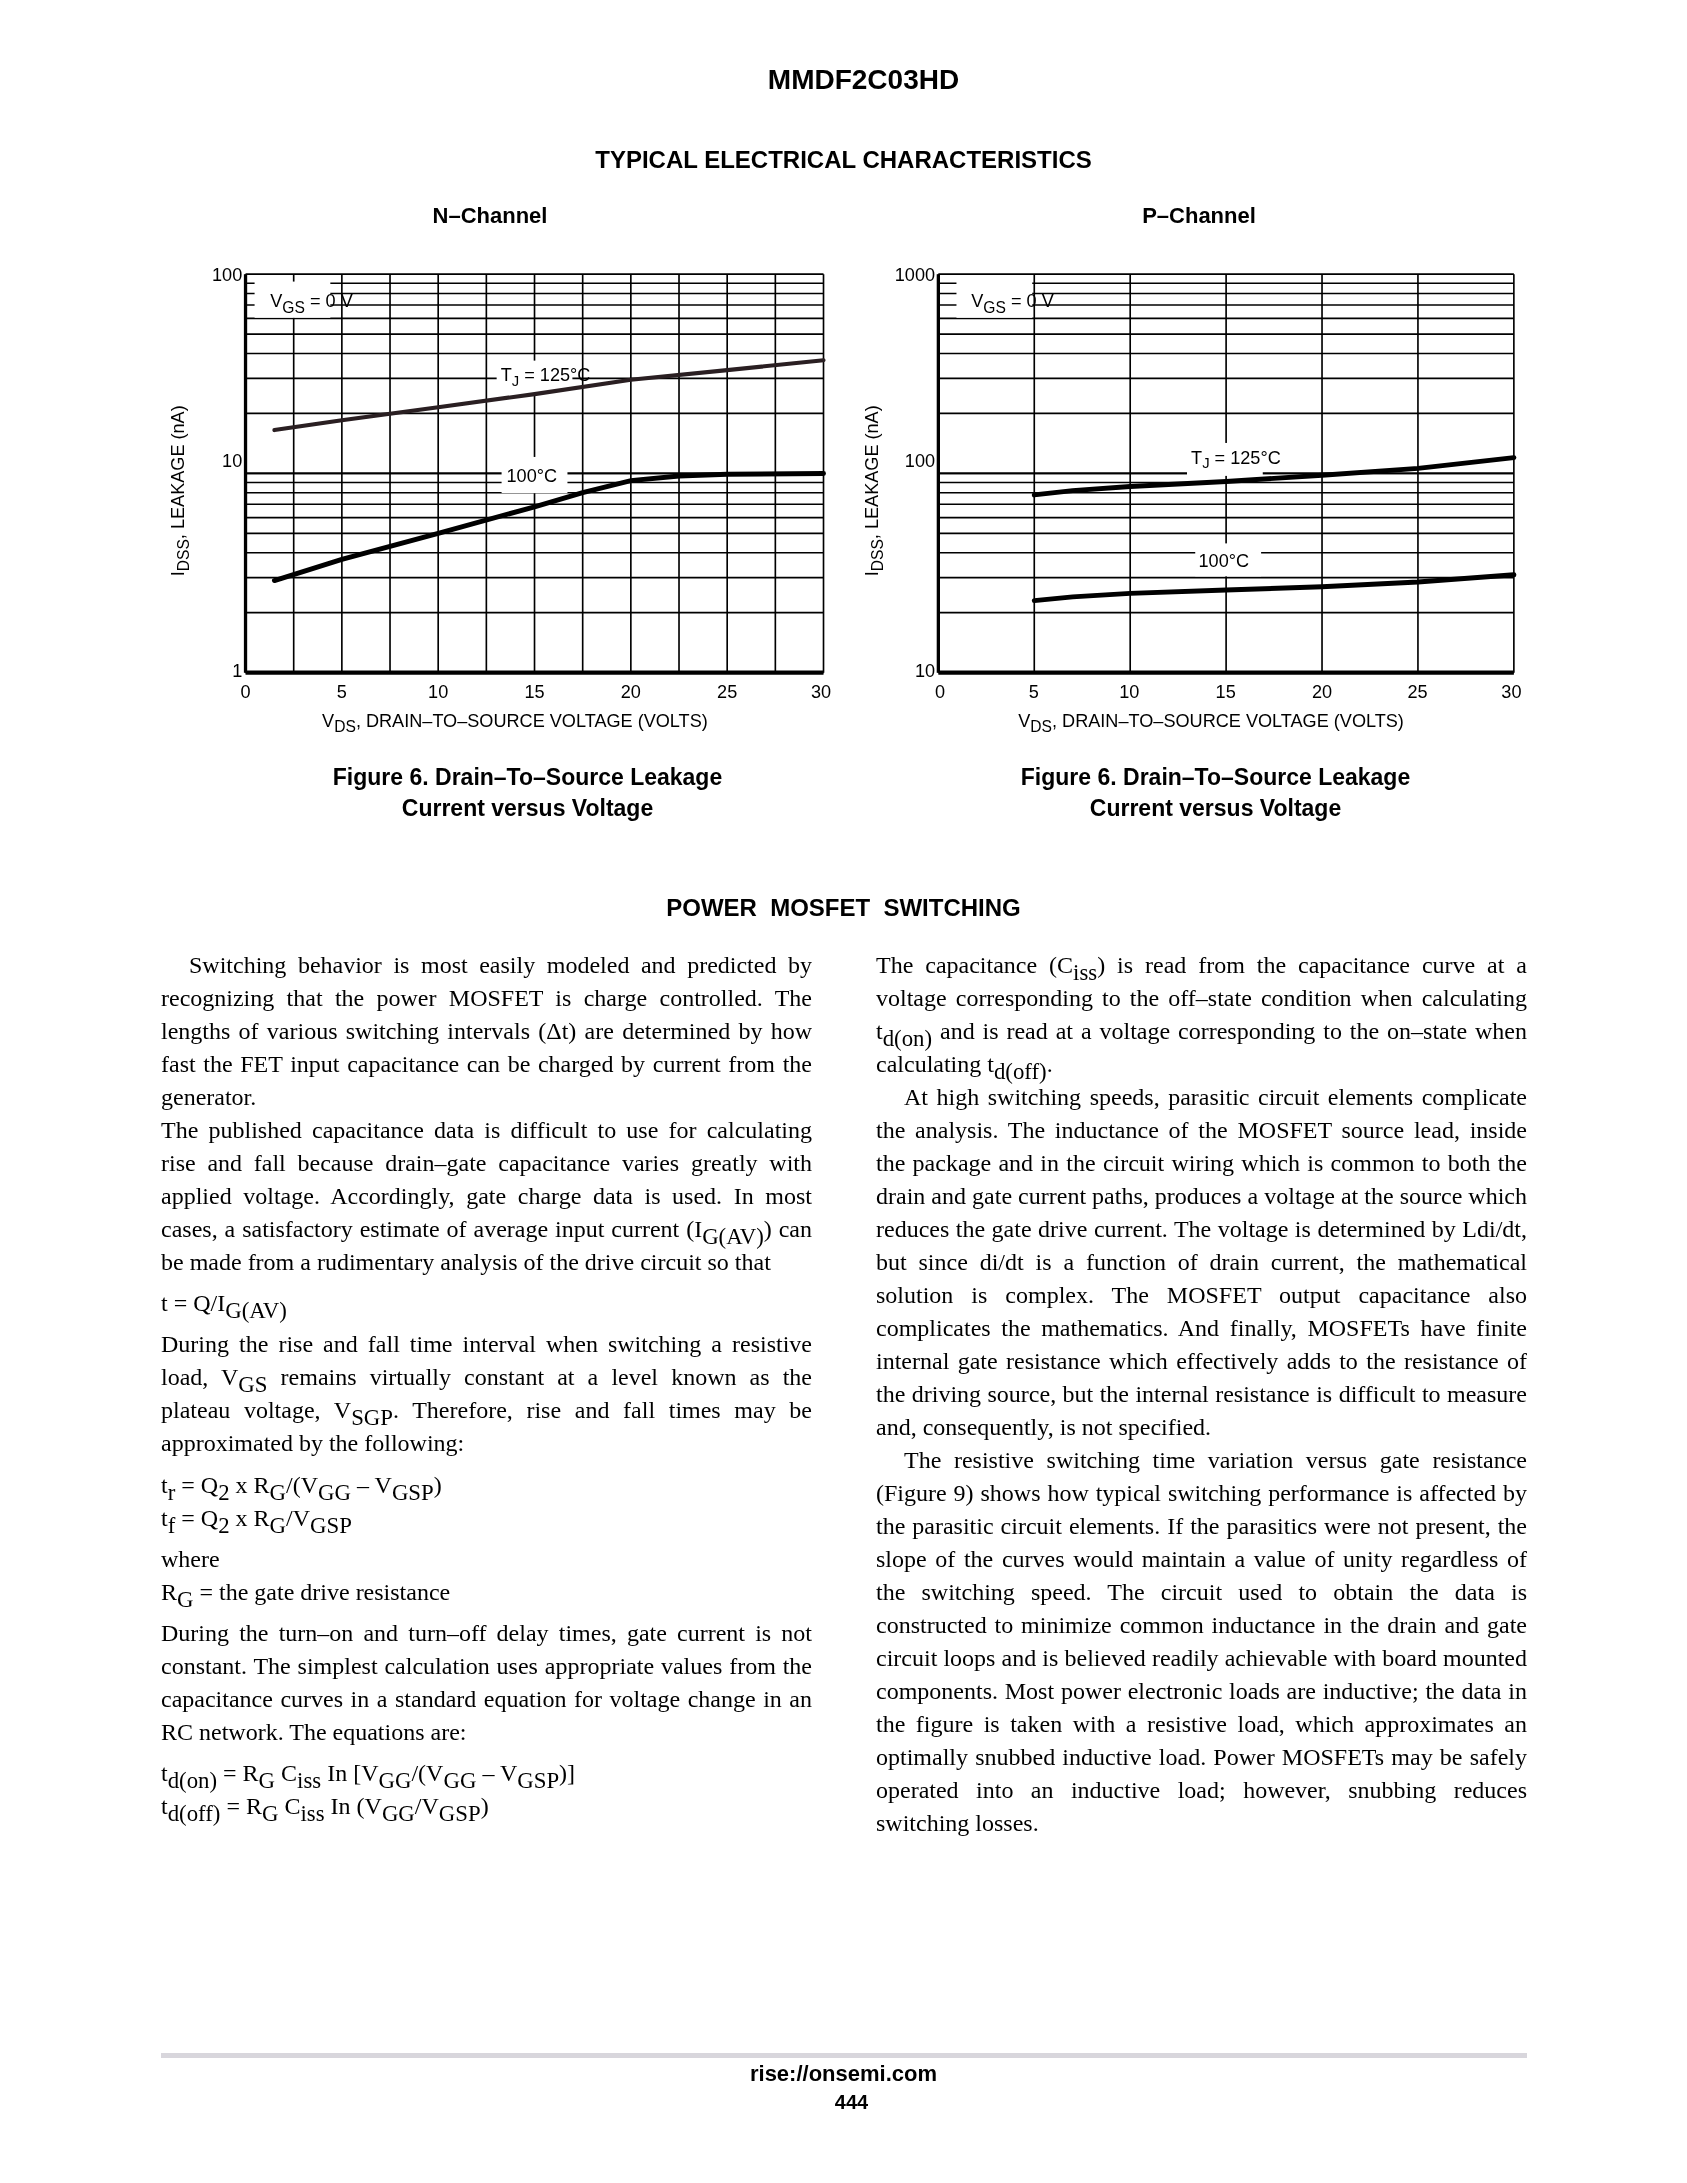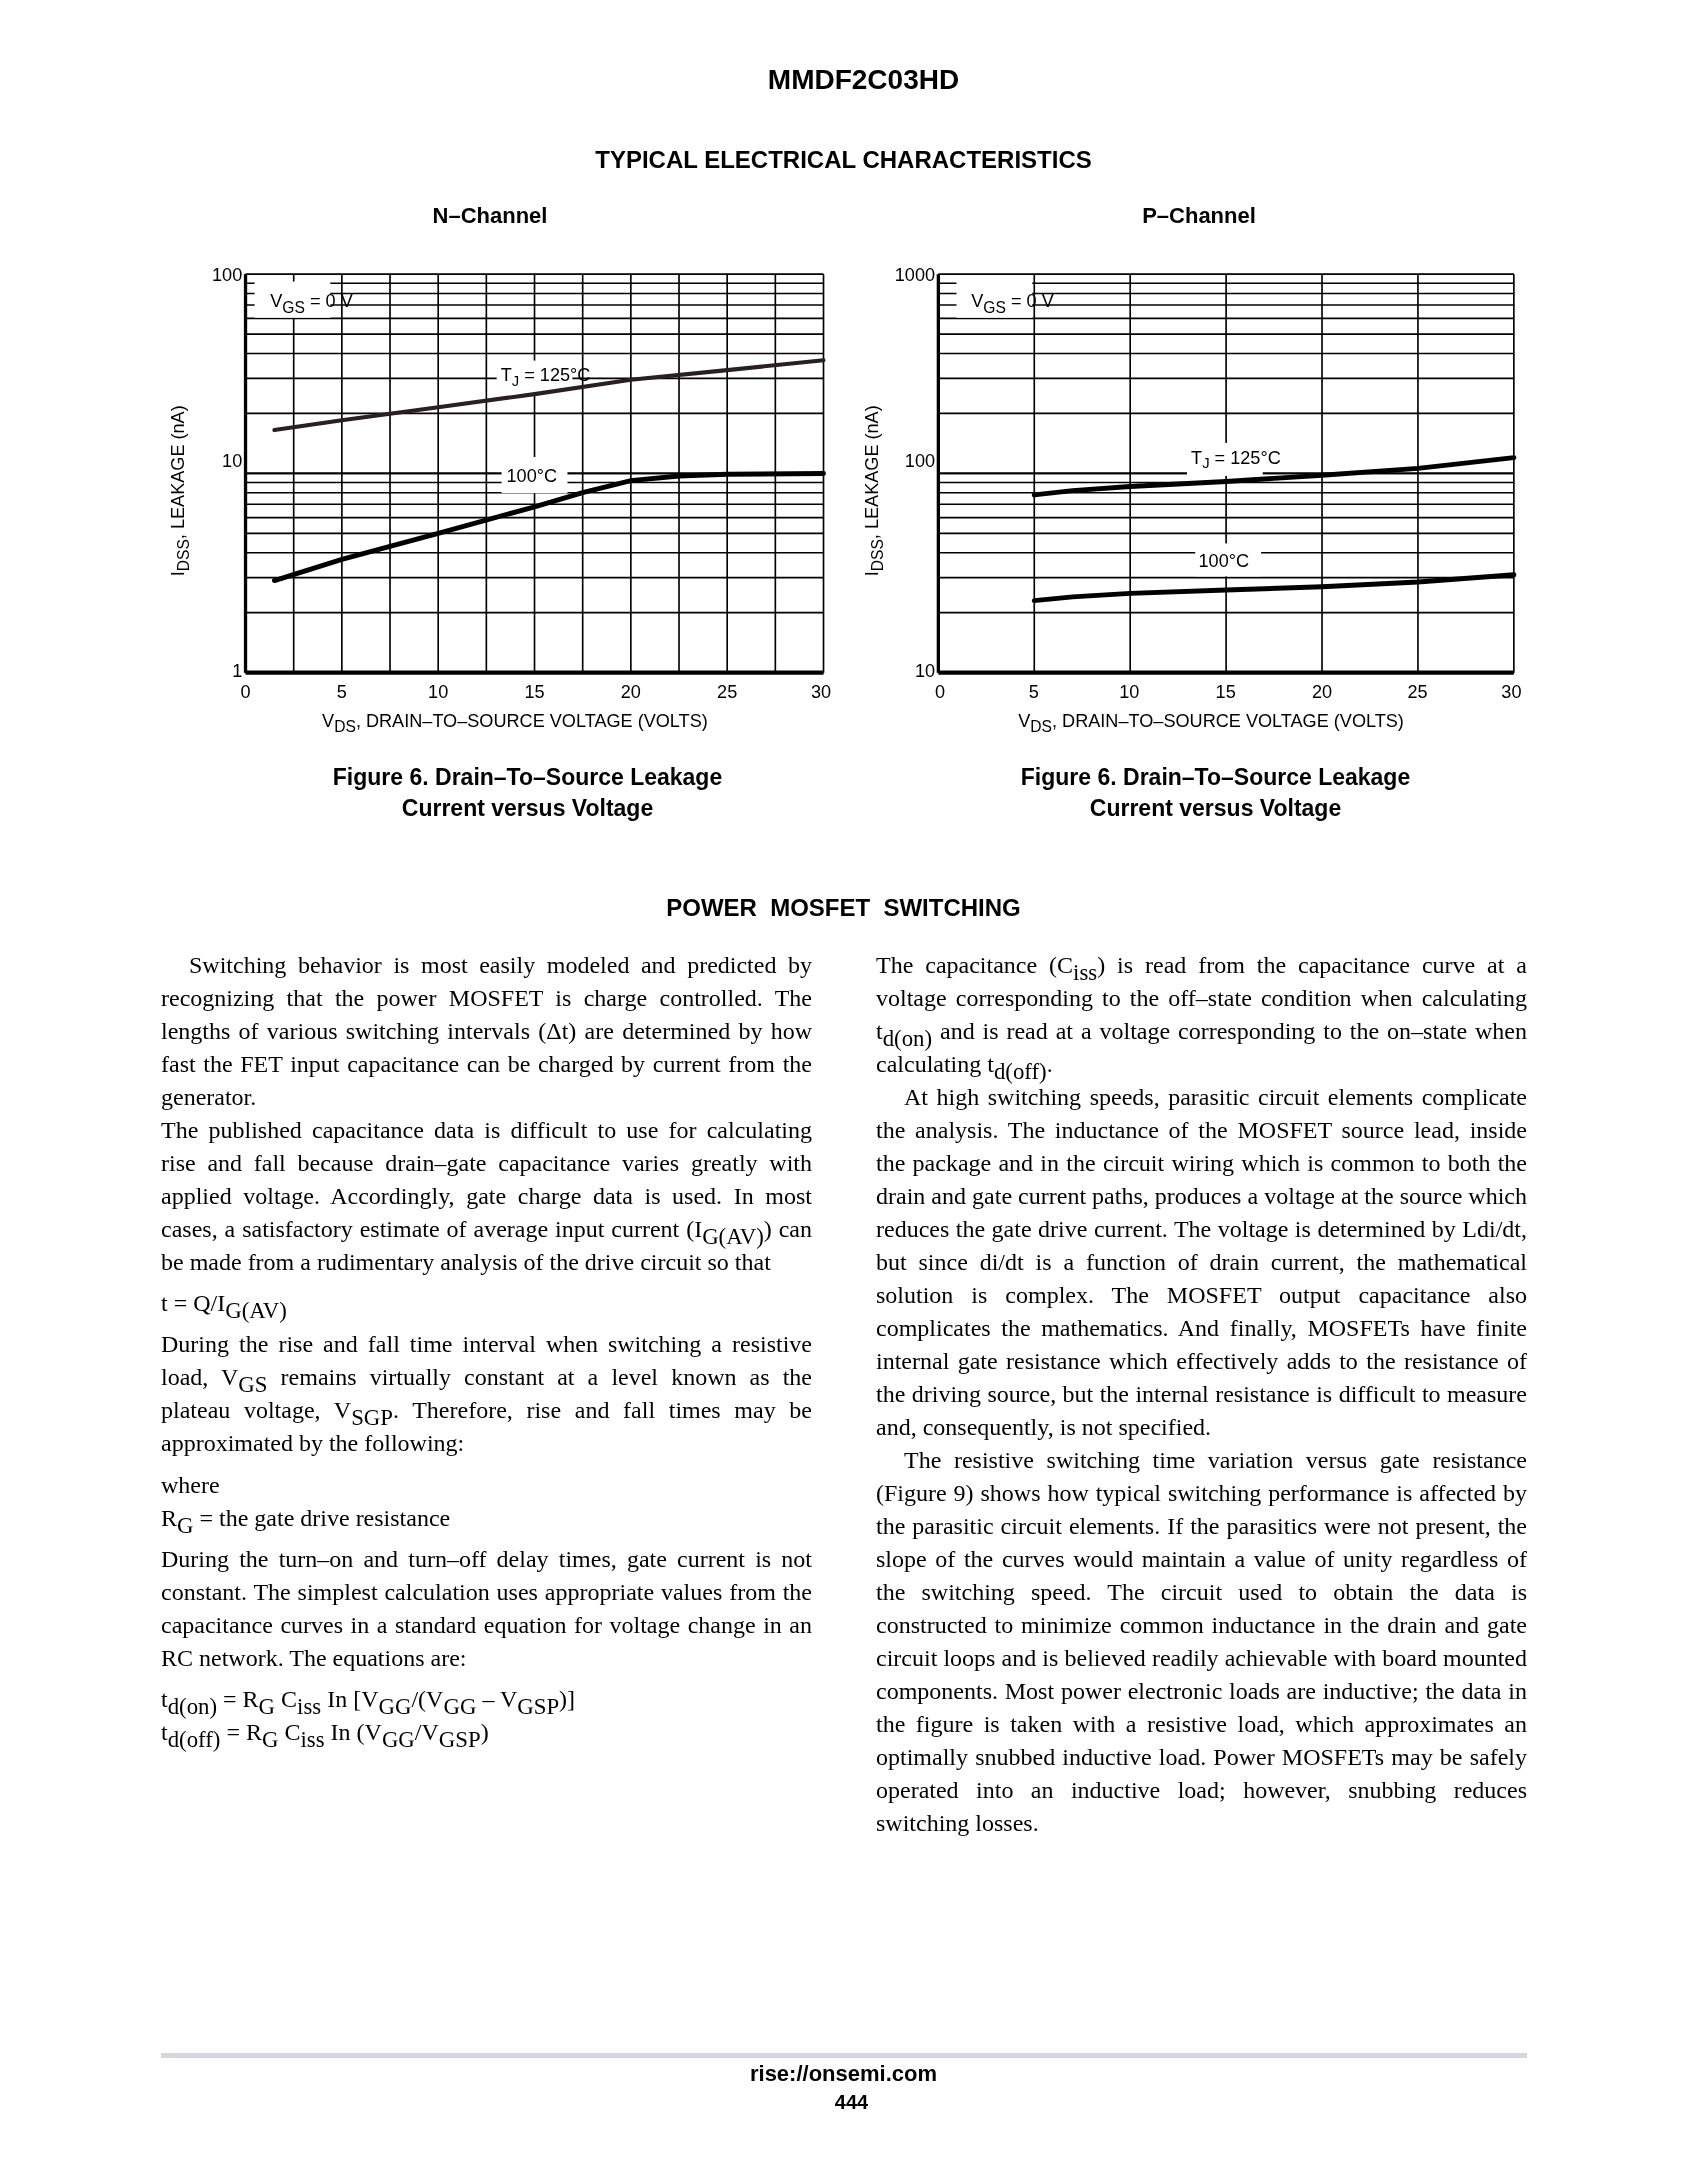--- a/index.html
+++ b/index.html
@@ -171,20 +171,22 @@
   <div>Current versus Voltage</div>
 </div>
 
 <div id="switch-title" class="abs center sans">POWER  MOSFET  SWITCHING</div>
 
 <div id="col-left" class="col serif">
   <p class="ind">Switching behavior is most easily modeled and predicted by recognizing that the power MOSFET is charge controlled. The lengths of various switching intervals (Δt) are determined by how fast the FET input capacitance can be charged by current from the generator.</p>
   <p><span>The published capacitance data is difficult to use for calculating rise and fall because drain–gate capacitance varies greatly with applied voltage. Accordingly, gate charge data is used.  In most cases, a satisfactory estimate of average input current (I</span><sub>G(AV)</sub><span>) can be made from a rudimentary analysis of the drive circuit so that</span></p>
   <p class="eq gap"><span>t = Q/I</span><sub>G(AV)</sub></p>
   <p class="gap"><span>During the rise and fall time interval when switching a resistive load, V</span><sub>GS</sub><span> remains virtually constant at a level known as the plateau voltage, V</span><sub>SGP</sub><span>.  Therefore, rise and fall times may be approximated by the following:</span></p>
+  <p class="eq gap"><span>t</span><sub>r</sub><span> = Q</span><sub>2</sub><span> x R</span><sub>G</sub><span>/(V</span><sub>GG</sub><span> – V</span><sub>GSP</sub><span>)</span></p>
+  <p class="eq"><span>t</span><sub>f</sub><span> = Q</span><sub>2</sub><span> x R</span><sub>G</sub><span>/V</span><sub>GSP</sub></p>
   <p class="eq gap">where</p>
   <p class="eq"><span>R</span><sub>G</sub><span> = the gate drive resistance</span></p>
   <p class="gap">During the turn–on and turn–off delay times, gate current is not constant.  The simplest calculation uses appropriate values from the capacitance curves in a standard equation for voltage change in an RC network.  The equations are:</p>
   <p class="eq gap"><span>t</span><sub>d(on)</sub><span> = R</span><sub>G</sub><span> C</span><sub>iss</sub><span> In [V</span><sub>GG</sub><span>/(V</span><sub>GG</sub><span> – V</span><sub>GSP</sub><span>)]</span></p>
   <p class="eq"><span>t</span><sub>d(off)</sub><span> = R</span><sub>G</sub><span> C</span><sub>iss</sub><span> In (V</span><sub>GG</sub><span>/V</span><sub>GSP</sub><span>)</span></p>
 </div>
 
 <div id="col-right" class="col serif">
   <p><span>The capacitance (C</span><sub>iss</sub><span>) is read from the capacitance curve at a voltage corresponding to the off–state condition when calculating t</span><sub>d(on)</sub><span> and is read at a voltage corresponding to the on–state when calculating t</span><sub>d(off)</sub><span>.</span></p>
   <p class="ind">At high switching speeds, parasitic circuit elements complicate the analysis. The inductance of the MOSFET source lead, inside the package and in the circuit wiring which is common to both the drain and gate current paths, produces a voltage at the source which reduces the gate drive current. The voltage is determined by Ldi/dt, but since di/dt is a function of drain current, the mathematical solution is complex.  The MOSFET output capacitance also complicates the mathematics. And finally, MOSFETs have finite internal gate resistance which effectively adds to the resistance of the driving source, but the internal resistance is difficult to measure and, consequently, is not specified.</p>

